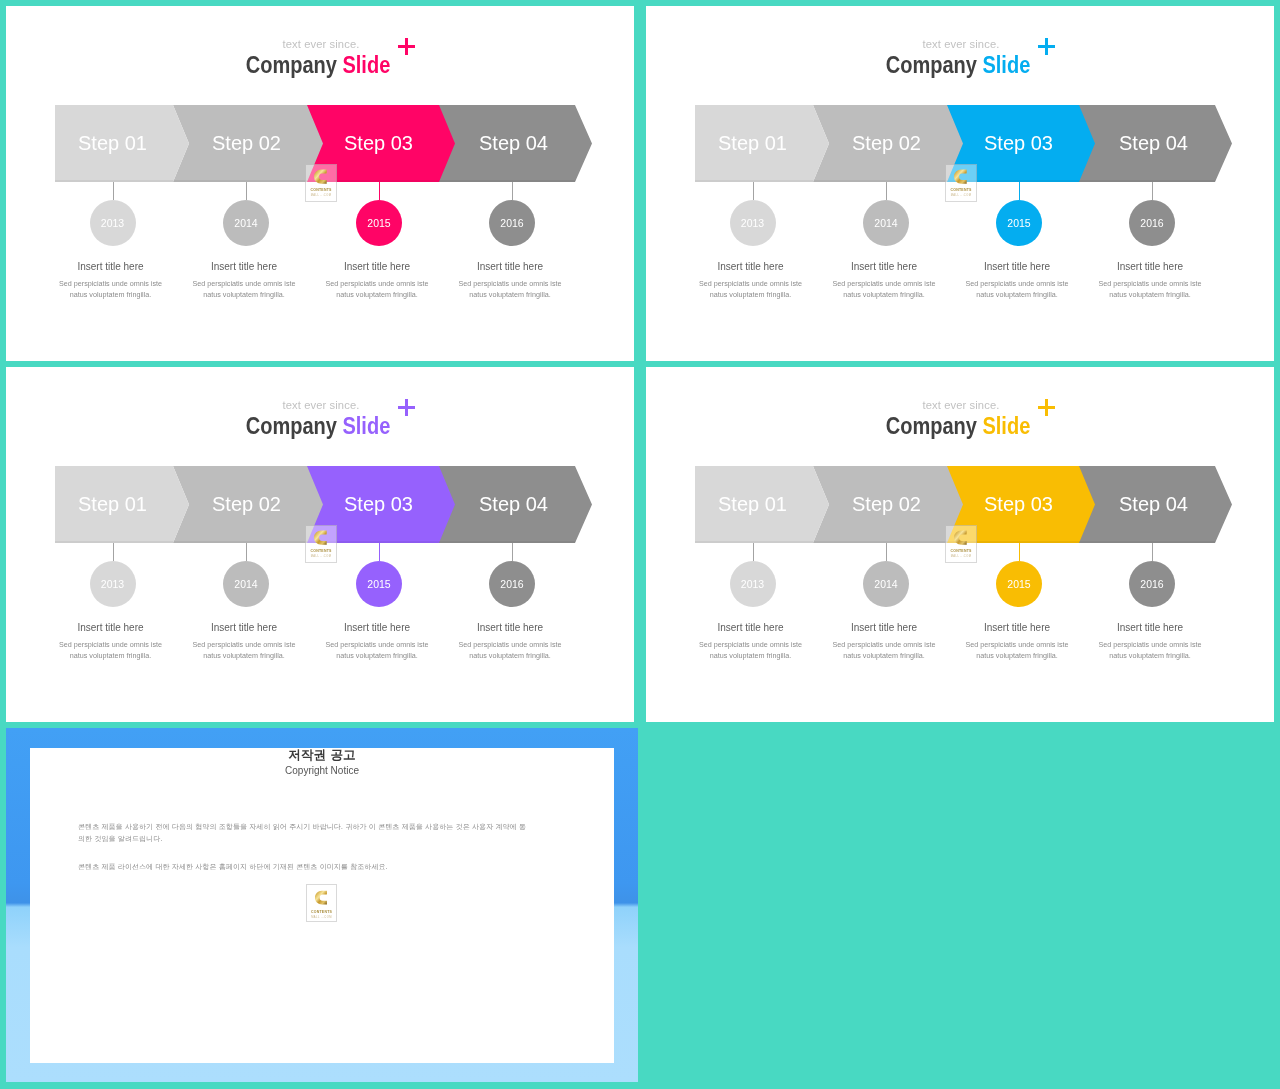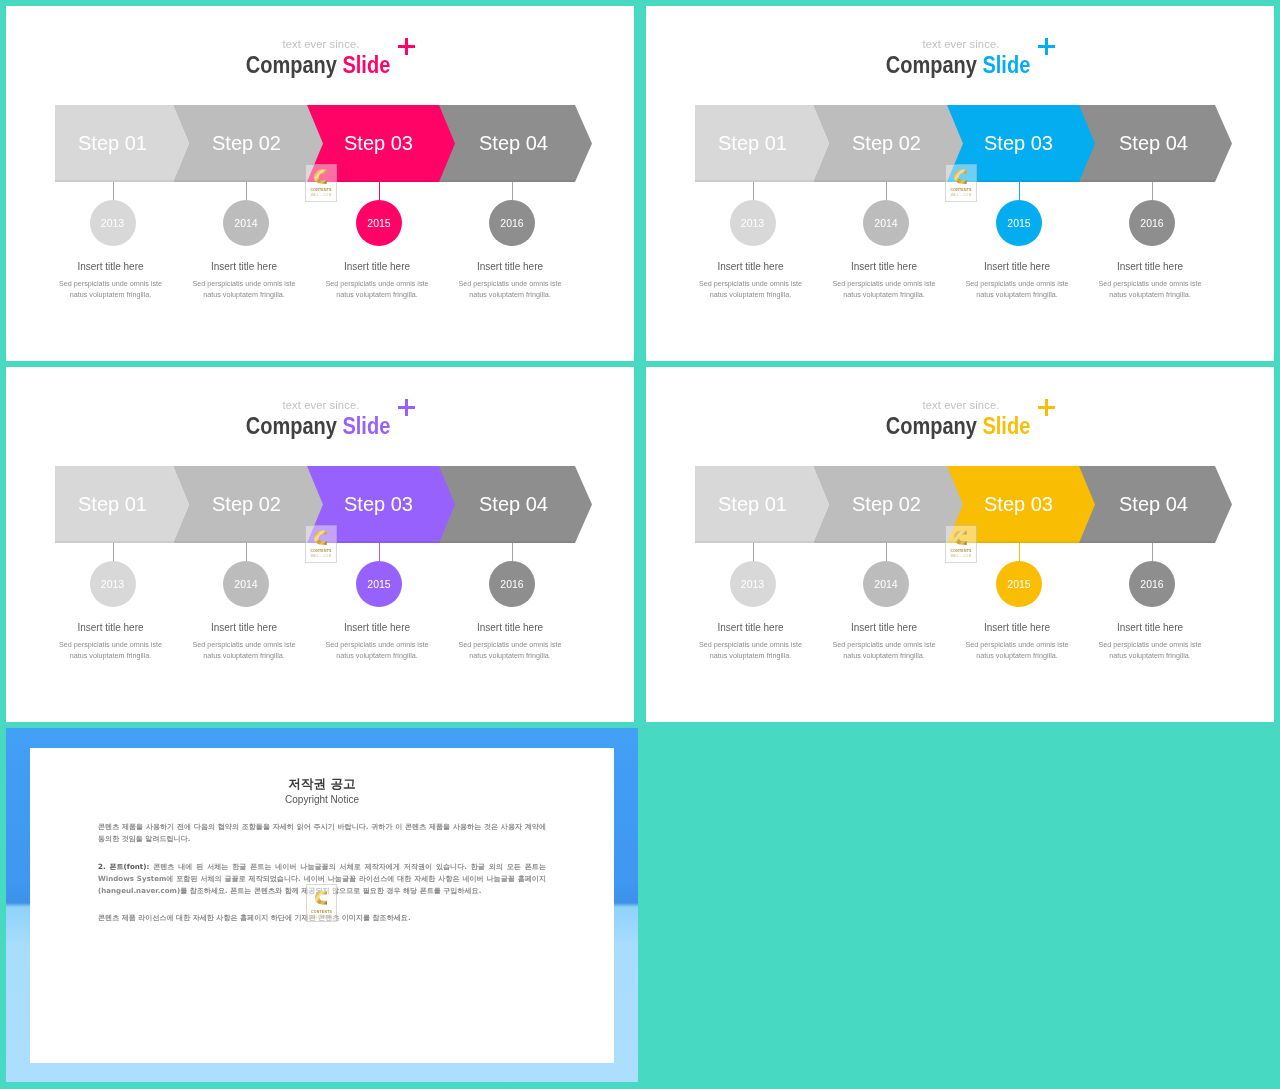--- a/index.html
+++ b/index.html
@@ -58,24 +58,24 @@
   .wm .cglyph{display:block;width:13.5px;height:19px;}
   .wm .cname{font-size:3.5px;font-weight:bold;letter-spacing:.25px;color:#a98d3c;
       margin-top:2px;white-space:nowrap;line-height:4px;}
   .wm .csub{font-size:2.6px;letter-spacing:.45px;color:#c7b283;margin-top:1.5px;
       white-space:nowrap;line-height:3px;}
 
   
   .s5{position:absolute;left:6px;top:728px;width:632px;height:354px;
       background:linear-gradient(180deg,#42A0F5 0%,#3E97F0 44%,#3E92E8 49.4%,#8FD2FB 50.6%,#A9DDFD 62%,#ACDEFD 100%);}
   .doc{position:absolute;left:24px;top:20px;width:584px;height:315px;background:#fff;}
-  .doc h1{margin:0;padding-top:29px;text-align:center;font-size:12.6px;color:#3a3a3a;font-weight:bold;
+  .doc h1{margin:0;text-align:center;font-size:12.6px;color:#3a3a3a;font-weight:bold;
           line-height:14px;font-family:"DejaVu Sans",sans-serif;}
   .doc h2{margin:3px 0 0;text-align:center;font-size:10px;color:#555;font-weight:normal;line-height:11px;}
-  .doc .body{position:absolute;left:68px;top:73px;width:448px;font-weight:bold;}
+  .doc .body{position:absolute;left:48px;top:73px;width:448px;}
   .doc .body p{margin:0 0 15px;font-size:7.05px;line-height:12.3px;color:#8a8a8a;
                font-family:"DejaVu Sans",sans-serif;text-align:justify;
                letter-spacing:.02px;}
   .doc .body p b{color:#555;}
   .wm5{left:276px;top:136px;width:31px;height:38px;}
   .wm5 .cglyph{width:12.6px;height:21px;}
 </style>
 </head>
 <body>
 
@@ -403,21 +403,20 @@
       <span class="csub">MALL ...COM</span>
     </div>
   </div>
 
 <div class="s5">
   <div class="doc">
     <h1>저작권 공고</h1>
     <h2>Copyright Notice</h2>
     <div class="body" id="copy-body">
         <p><span>콘텐츠 제품을 사용하기 전에 다음의 협약의 조항들을 자세히 읽어 주시기 바랍니다. 귀하가 이 콘텐츠 제품을 사용하는 것은 사용자 계약에 동의한 것임을 알려드립니다.</span></p>
-        <p><b>2. 폰트(font):</b> <span>콘텐츠 내에 된 서체는 한글 폰트는 네이버 나눔글꼴의 서체로 제작자에게 저작권이 있습니다. 한글 외의 모든 폰트는 Windows System에 포함된 서체의 글꼴로 제작되었습니다. 네이버 나눔글꼴 라이선스에 대한 자세한 사항은 네이버 나눔글꼴 홈페이지(hangeul.naver.com)를 참조하세요. 폰트는 콘텐츠와 함께 제공되지 않으므로 필요한 경우 해당 폰트를 구입하세요.</span></p>
         <p><span>콘텐츠 제품 라이선스에 대한 자세한 사항은 홈페이지 하단에 기재된 콘텐츠 이미지를 참조하세요.</span></p>
       </div>
     <div class="wm wm5">
       <span class="cglyph"><svg viewBox="0 0 28 40" width="100%" height="100%">
             <defs>
               <linearGradient id="goldb" x1="0" y1="0" x2="1" y2="1">
                 <stop offset="0%" stop-color="#8d6a12"></stop>
                 <stop offset="18%" stop-color="#d9b44f"></stop>
                 <stop offset="38%" stop-color="#f7e49b"></stop>
                 <stop offset="58%" stop-color="#c79a2e"></stop>

